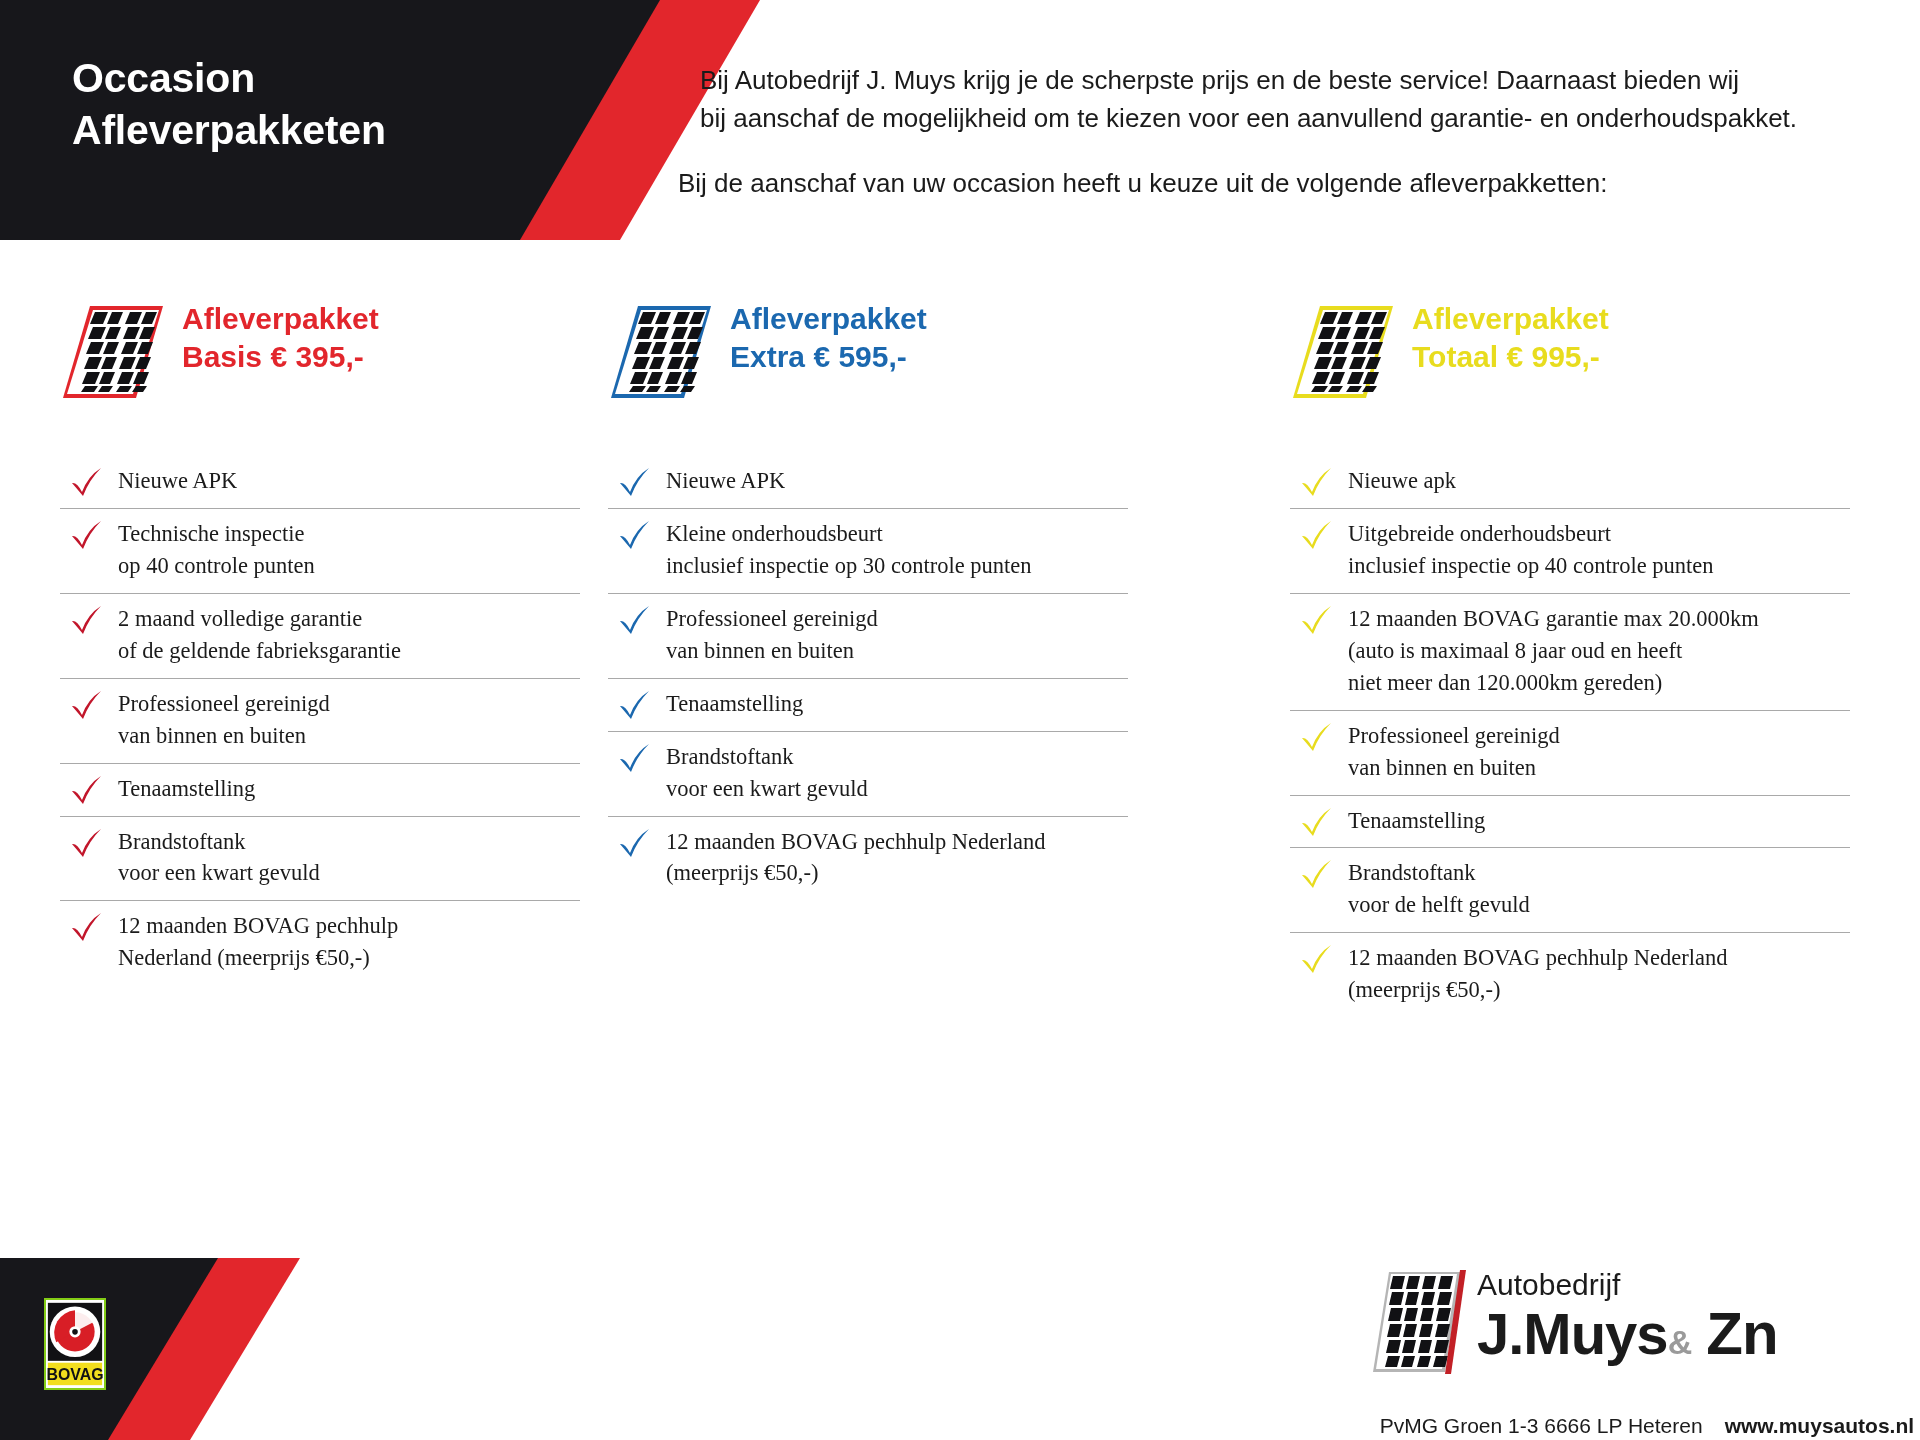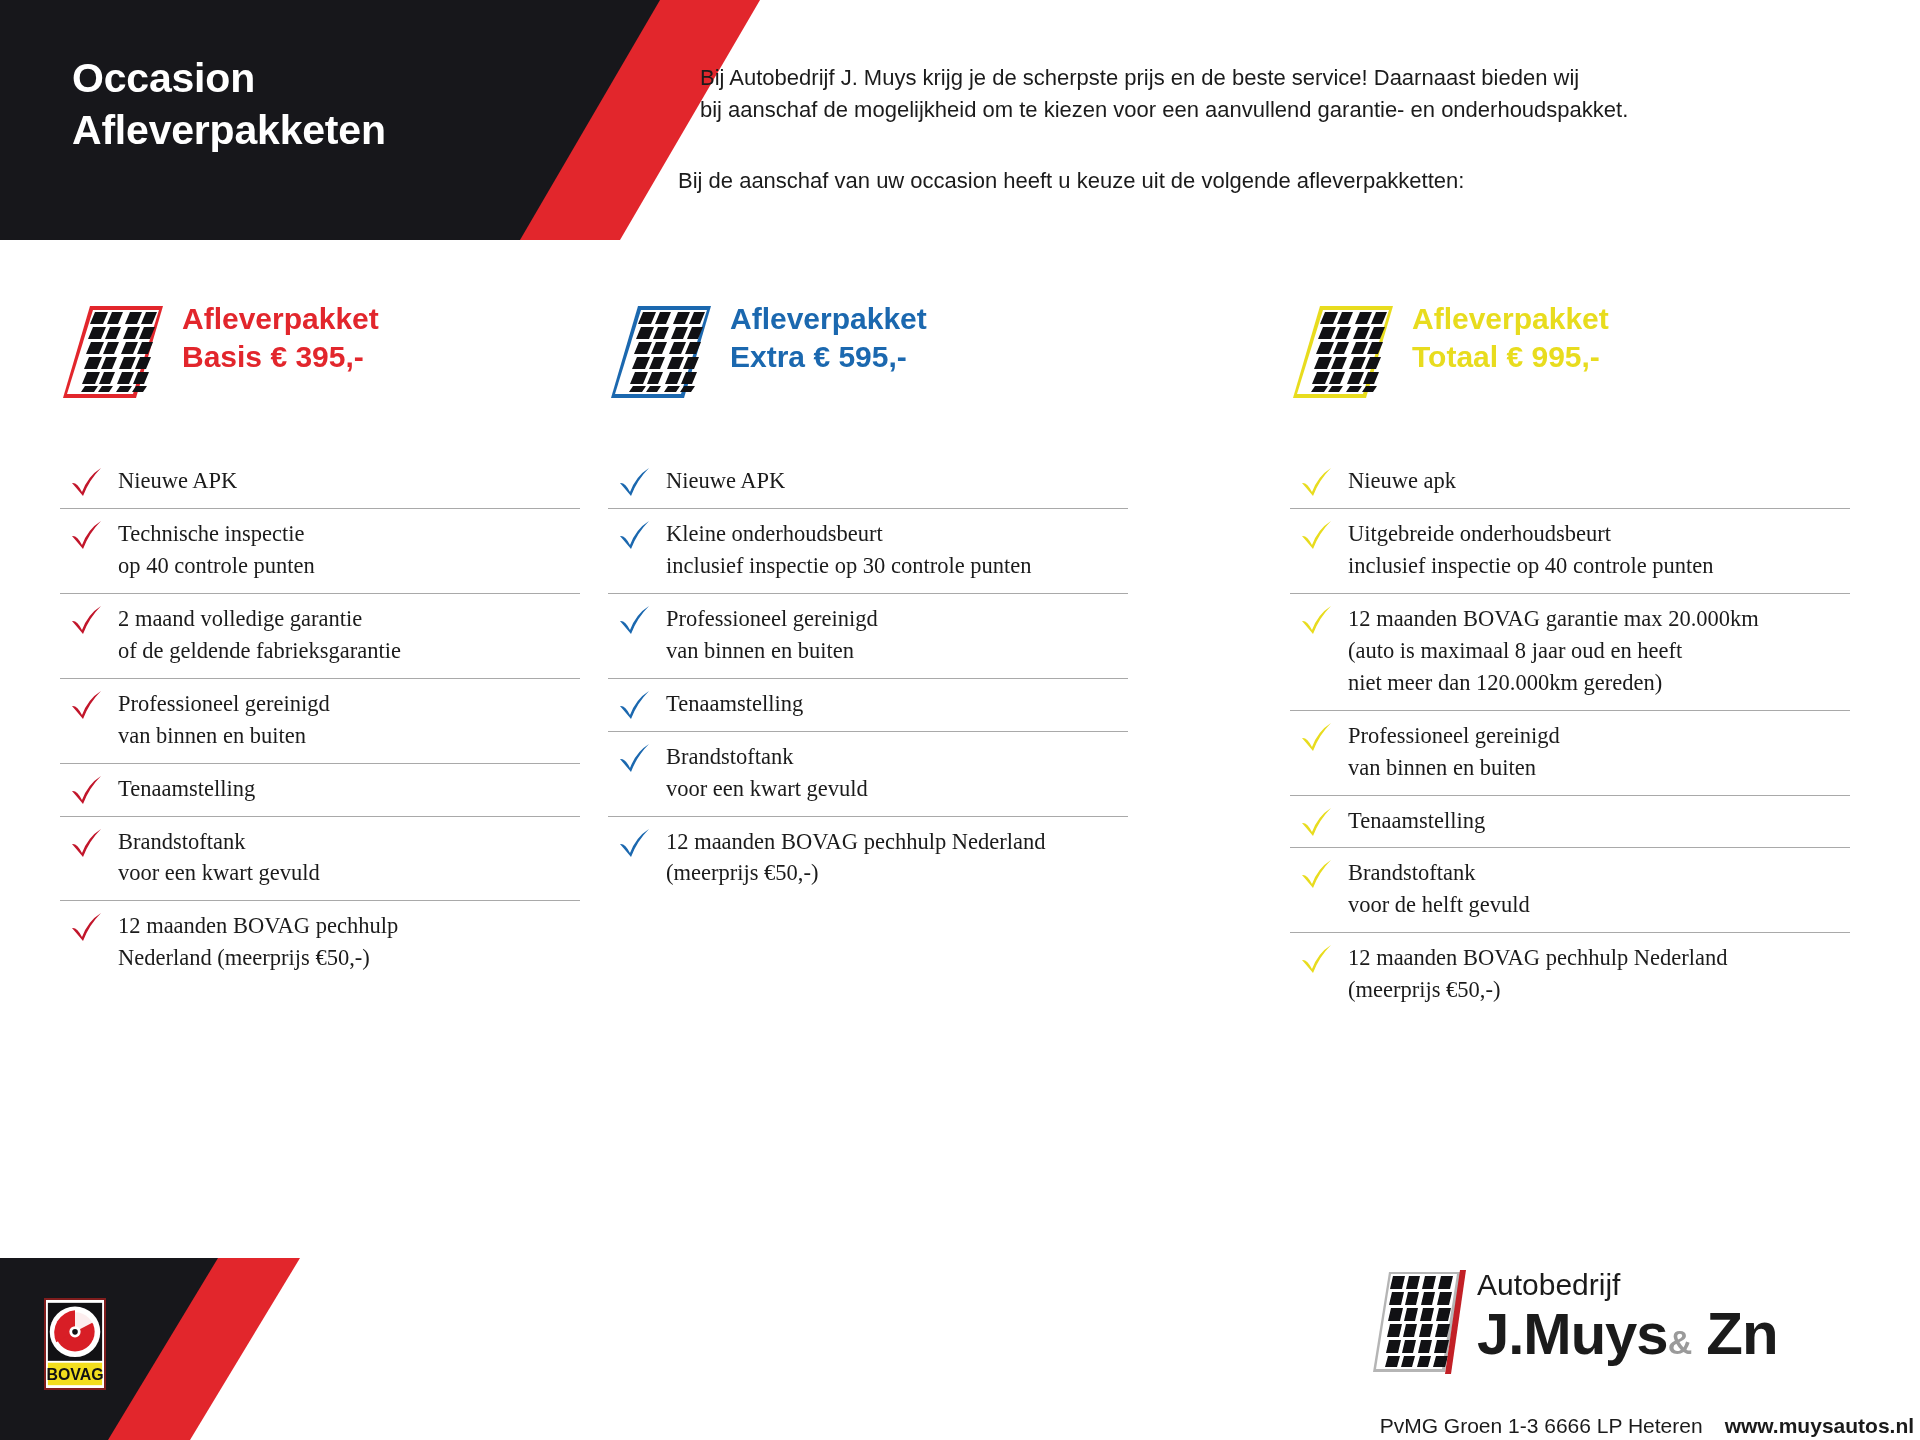--- a/index.html
+++ b/index.html
@@ -29,21 +29,21 @@
   .header-title{
     position:absolute;left:72px;top:52px;
     color:#ffffff;
     font-size:41px;line-height:1.28;
     font-weight:bold;
     letter-spacing:-0.2px;
     white-space:pre-line;
   }
   .header-para{
     position:absolute;
-    font-size:22px;
+    font-size:26px;
     line-height:1.45;
     color:#1b1b1b;
     white-space:pre-line;
   }
   .header-para-1{left:700px;top:62px;width:1170px;}
   .header-para-2{left:678px;top:165px;width:1190px;}
 
   
   .columns{
     position:absolute;left:0;top:300px;width:1920px;height:930px;
@@ -105,21 +105,21 @@
   }
   .footer-red{
     position:absolute;left:0;top:0;width:300px;height:182px;
     background:#e2262c;
     clip-path:polygon(218px 0, 300px 0, 190px 182px, 108px 182px);
   }
   .bovag{
     position:absolute;left:44px;top:40px;
     width:62px;height:92px;
     background:#ffffff;
-    border:2px solid #7f1d1d;
+    border:2px solid #84cc16;
     box-sizing:border-box;
   }
 
   .brand{
     position:absolute;left:1365px;top:1268px;
     display:flex;align-items:flex-start;
   }
   .brand-tire{flex:0 0 auto;width:108px;height:110px;margin-right:4px;}
   .brand-words{display:block;margin-top:2px;}
   .brand-top{

